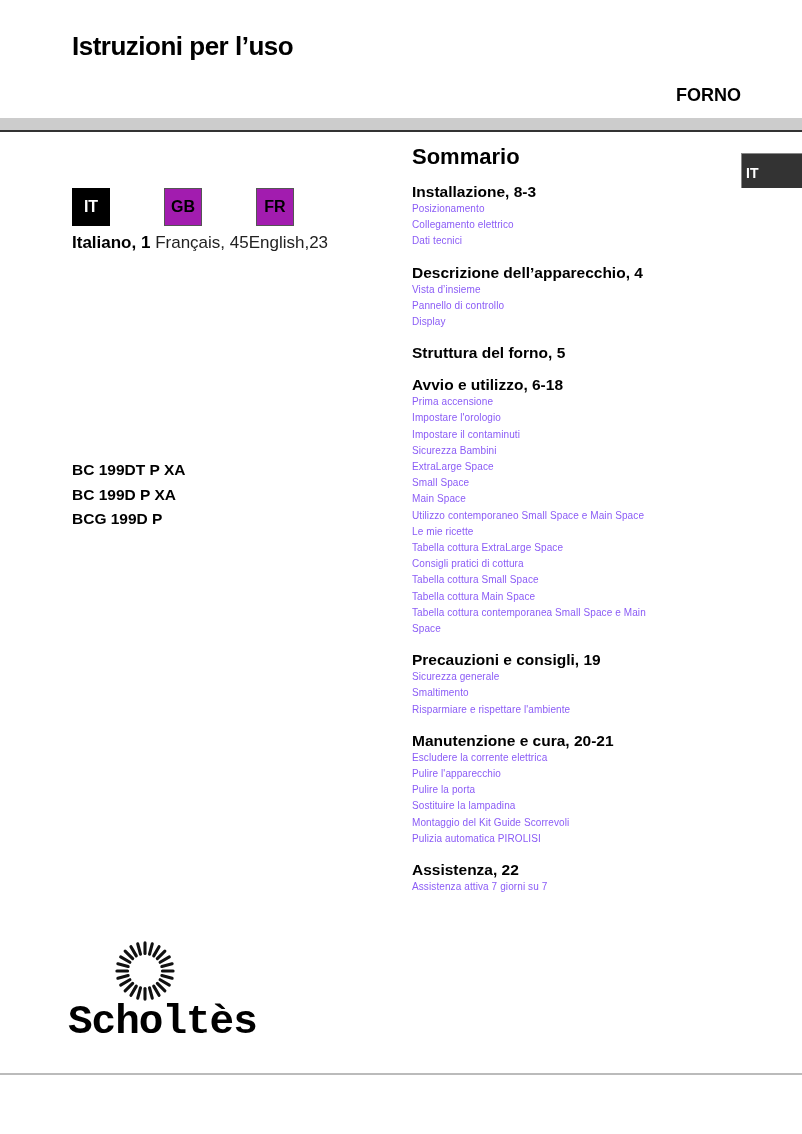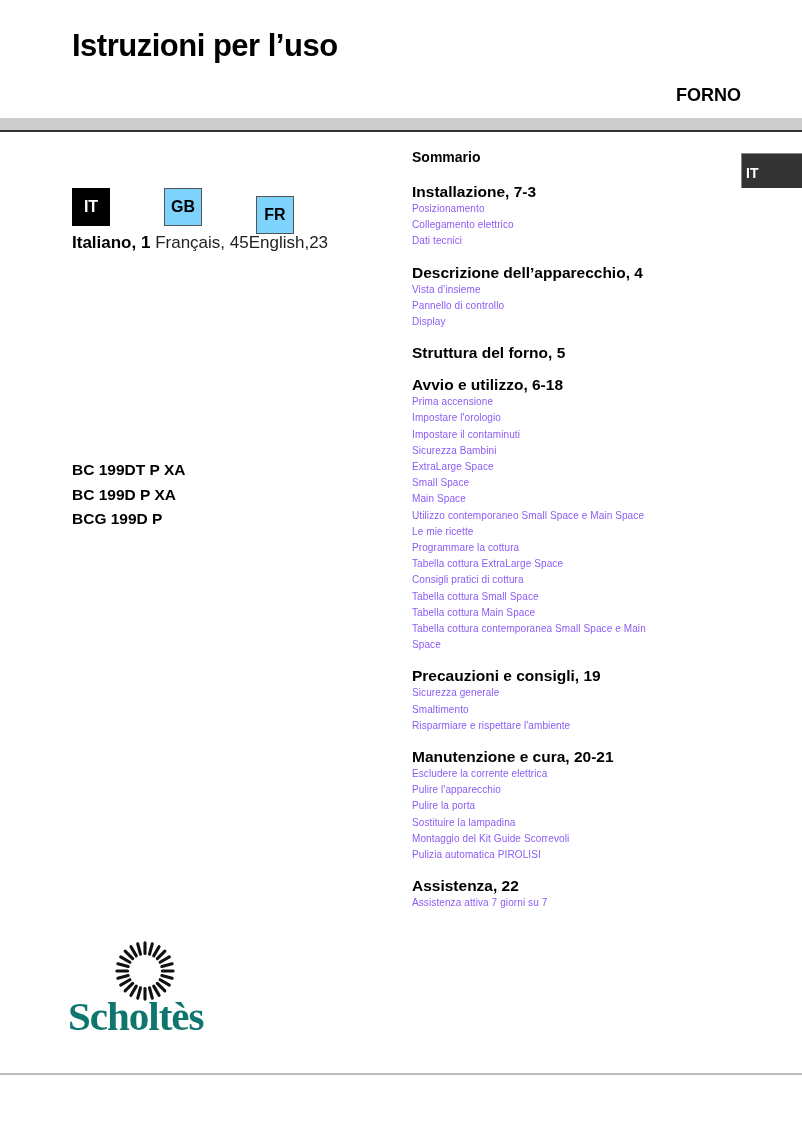--- a/index.html
+++ b/index.html
@@ -1,75 +1,75 @@
 <!DOCTYPE html>
 <html><head>
 <meta charset="utf-8">
 <style>
   html, body { margin:0; padding:0; background:#ffffff; }
   body { width:802px; height:1134px; position:relative; overflow:hidden;
          font-family:"Liberation Sans", sans-serif; color:#111; }
-  .title { position:absolute; left:72px; top:24px; font-size:31px; font-weight:bold;
+  .title { position:absolute; left:72px; top:24px; font-size:26px; font-weight:bold;
            letter-spacing:-0.5px; color:#000; margin:0; line-height:44px; }
   .product { position:absolute; right:61px; top:85px; font-size:18px; font-weight:bold; color:#000; }
   .band { position:absolute; left:0; top:118px; width:802px; height:12px; background:#cccccc; }
   .band-line { position:absolute; left:0; top:130px; width:802px; height:2px; background:#333; }
   .lang-tab { position:absolute; left:741px; top:153px; width:61px; height:35px;
               background:#333333; color:#fff; font-weight:bold; font-size:14px;
               box-sizing:border-box; padding:11px 0 0 4px; border-left:1px solid #888; border-top:1px solid #888; }
   .lang-box { position:absolute; top:188px; width:38px; height:38px; box-sizing:border-box;
               display:flex; align-items:center; justify-content:center;
               font-size:16px; font-weight:bold; }
   .lang-box.active { background:#000; color:#fff; }
-  .lang-box.inactive { background:#7dd3fc; color:#000; border:1.5px solid #555; }
+  .lang-box.inactive { background:#a21caf; color:#000; border:1.5px solid #555; }
   .lang-pages { position:absolute; left:72px; top:233px; font-size:17px; color:#222; white-space:nowrap; }
   .lang-pages b { color:#000; }
   .models { position:absolute; left:72px; top:461px; }
   .models div { font-size:15.5px; font-weight:bold; color:#000; height:24.5px; line-height:18px; }
   .toc { position:absolute; left:412px; top:146px; width:330px; }
-  .toc h2 { font-size:14px; font-weight:bold; margin:0 0 14px 0; color:#000; line-height:22px; }
+  .toc h2 { font-size:22px; font-weight:bold; margin:0 0 14px 0; color:#000; line-height:22px; }
   .toc-section { margin-bottom:13px; }
   .toc-heading { font-size:15.5px; font-weight:bold; color:#000; line-height:19px; }
   .toc-item { font-size:10px; color:#8b5cf6; line-height:16.2px; letter-spacing:0.1px; }
   .logo { position:absolute; left:68px; top:936px; width:160px; height:115px; }
   .logo-sun { position:absolute; left:46px; top:4px; width:62px; height:62px; }
-  .logo-text { position:absolute; left:0; top:56px; font-size:41px; font-weight:bold;
-               letter-spacing:-1px; color:#0f766e; font-family:Liberation Serif, serif; }
+  .logo-text { position:absolute; left:0; top:63px; font-size:41px; font-weight:bold;
+               letter-spacing:-1px; color:#000000; font-family:Liberation Mono, monospace; }
   .bottom-line { position:absolute; left:0; top:1073px; width:802px; height:2px; background:#bbbbbb; }
 </style>
 </head>
 <body>
 
 <h1 class="title">Istruzioni per l’uso</h1>
 <div class="product">FORNO</div>
 
 <div class="band"></div>
 <div class="band-line"></div>
 
 <div class="lang-tab">IT</div>
 
 <div class="lang-box active" style="left:72px;">IT</div>
 <div class="lang-box inactive" style="left:164px;">GB</div>
-<div class="lang-box inactive" style="left:256px;margin-top:8px;">FR</div>
+<div class="lang-box inactive" style="left:256px;">FR</div>
 
 <div class="lang-pages">
   <b>Italiano, 1</b><span> Français, 45English,23</span>
 </div>
 
 <div class="models">
   <div>BC 199DT P XA</div>
   <div>BC 199D P XA</div>
   <div>BCG 199D P</div>
 </div>
 
 <div class="toc">
   <h2>Sommario</h2>
   <div id="toc-sections">
       <div class="toc-section">
-        <div class="toc-heading">Installazione, 7-3</div>
+        <div class="toc-heading">Installazione, 8-3</div>
         <div class="toc-item">Posizionamento</div>
         <div class="toc-item">Collegamento elettrico</div>
         <div class="toc-item">Dati tecnici</div>
       </div>
       <div class="toc-section">
         <div class="toc-heading">Descrizione dell’apparecchio, 4</div>
         <div class="toc-item">Vista d’insieme</div>
         <div class="toc-item">Pannello di controllo</div>
         <div class="toc-item">Display</div>
       </div>
@@ -80,21 +80,20 @@
         <div class="toc-heading">Avvio e utilizzo, 6-18</div>
         <div class="toc-item">Prima accensione</div>
         <div class="toc-item">Impostare l'orologio</div>
         <div class="toc-item">Impostare il contaminuti</div>
         <div class="toc-item">Sicurezza Bambini</div>
         <div class="toc-item">ExtraLarge Space</div>
         <div class="toc-item">Small Space</div>
         <div class="toc-item">Main Space</div>
         <div class="toc-item">Utilizzo contemporaneo Small Space e Main Space</div>
         <div class="toc-item">Le mie ricette</div>
-        <div class="toc-item">Programmare la cottura</div>
         <div class="toc-item">Tabella cottura ExtraLarge Space</div>
         <div class="toc-item">Consigli pratici di cottura</div>
         <div class="toc-item">Tabella cottura Small Space</div>
         <div class="toc-item">Tabella cottura Main Space</div>
         <div class="toc-item">Tabella cottura contemporanea Small Space e Main</div>
         <div class="toc-item">Space</div>
       </div>
       <div class="toc-section">
         <div class="toc-heading">Precauzioni e consigli, 19</div>
         <div class="toc-item">Sicurezza generale</div>

